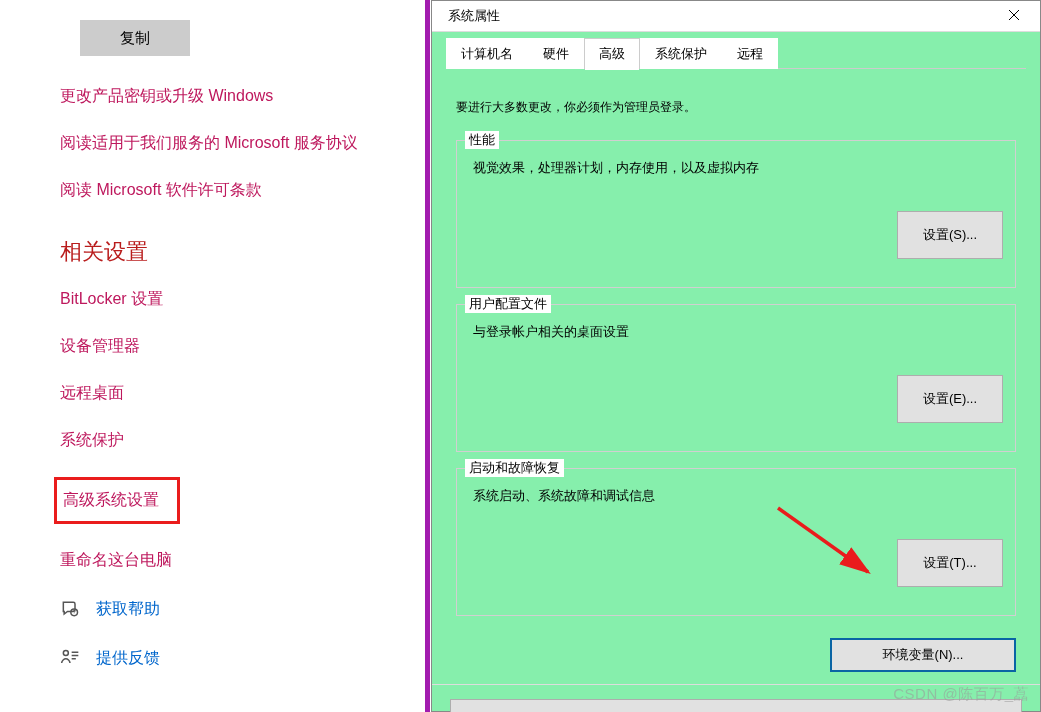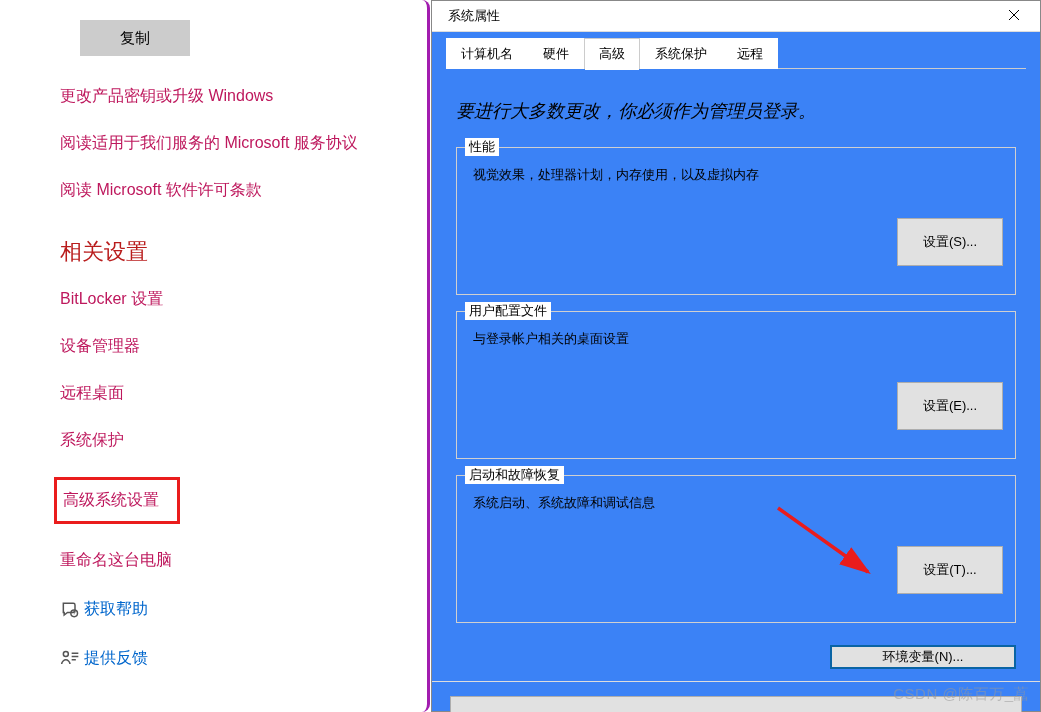--- a/index.html
+++ b/index.html
@@ -12,25 +12,24 @@
       position: relative;
       overflow: hidden;
     }
 
     
     .left-panel {
       position: absolute;
       left: 0; top: 0;
       width: 430px;
       height: 712px;
-      border-right: 3px solid #a21caf;
+      border-right: 5px solid #a21caf;
       padding-left: 60px;
       padding-top: 20px;
       background: #fff;
-      border-radius: 8px;
     }
     .copy-btn {
       display: inline-flex;
       align-items: center;
       justify-content: center;
       width: 110px;
       height: 36px;
       background: #ccc;
       color: #000;
       margin-left: 20px;
@@ -54,22 +53,22 @@
     .highlight-box {
       border: 3px solid #ea1c1c;
       display: inline-block;
       padding: 0 12px 0 0;
       margin-left: -6px;
       margin-bottom: 10px;
     }
     .highlight-box .link-row { margin: 10px 6px; }
     .icon-row {
       display: flex;
-      align-items: center;
-      gap: 4px;
+      align-items: flex-start;
+      gap: 16px;
       margin-top: 28px;
       margin-bottom: 24px;
     }
     .icon-row .label {
       color: #0066cc;
       font-size: 16px;
       cursor: pointer;
     }
     .icon {
       width: 20px; height: 20px;
@@ -77,21 +76,21 @@
       display: inline-flex;
       align-items: center; justify-content: center;
     }
 
     
     .dialog {
       position: absolute;
       left: 431px; top: 0;
       width: 610px;
       height: 712px;
-      background: #3b82f6;
+      background: #86efac;
       border: 1px solid #888;
       display: flex;
       flex-direction: column;
     }
     .titlebar {
       height: 36px;
       display: flex;
       align-items: center;
       padding: 0 4px 0 16px;
       border-bottom: 1px solid #ddd;
@@ -140,21 +139,21 @@
     }
 
     .tab-body {
       flex: 1;
       padding: 20px 24px 12px 24px;
       display: flex;
       flex-direction: column;
       gap: 16px;
       font-size: 13px;
     }
-    .admin-note { margin: 10px 0 8px 0; font-size: 18px; font-style: italic; }
+    .admin-note { margin: 10px 0 8px 0; font-size: 12px; }
     .fieldset {
       border: 1px solid #d0d0d0;
       padding: 10px 12px 28px 12px;
       position: relative;
     }
     .fieldset .legend {
       position: absolute;
       top: -10px; left: 8px;
       background: #fff;
       padding: 0 4px;
@@ -178,21 +177,21 @@
       align-items: center; justify-content: center;
       cursor: pointer;
     }
     .env-btn-row {
       display: flex;
       justify-content: flex-end;
       margin-top: 6px;
     }
     .env-btn {
       min-width: 186px;
-      height: 24px;
+      height: 34px;
       border: 2px solid #0a64a4;
       background: #e1e1e1;
       display: inline-flex;
       align-items: center; justify-content: center;
       font-size: 13px;
       cursor: pointer;
     }
 
     .dialog-footer {
       border-top: 1px solid #ddd;

